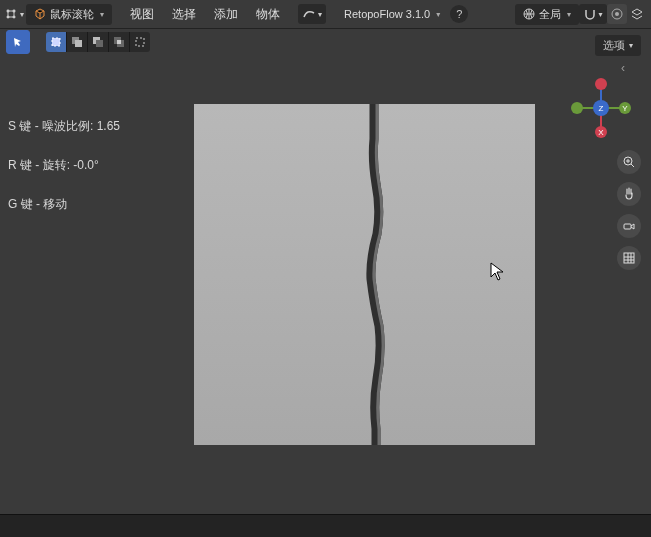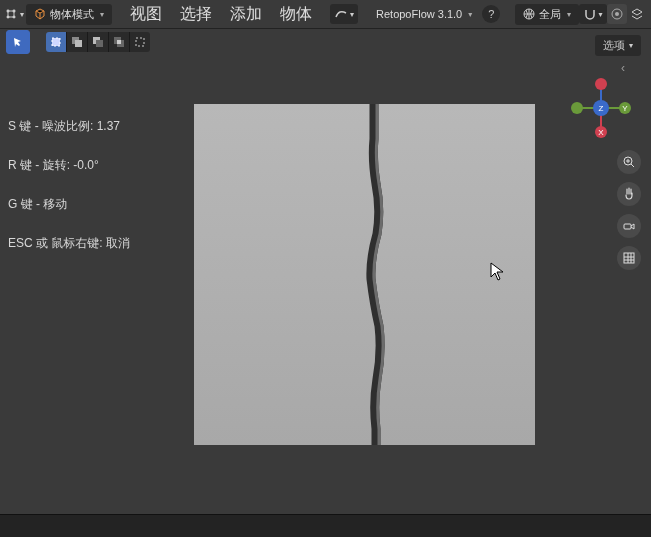--- a/index.html
+++ b/index.html
@@ -1,20 +1,20 @@
 <!DOCTYPE html>
 <html><head>
 <meta charset="utf-8">
 <style>
   html,body{margin:0;padding:0;width:651px;height:537px;background:#3a3a3a;font-family:sans-serif;font-size:12px;color:#ccc;overflow:hidden;position:relative}
   .topbar{position:absolute;left:0;top:0;right:0;height:28px;background:#3a3a3a;border-bottom:1px solid #222;display:flex;align-items:center;padding:0 4px;gap:2px}
   .topbar .drop{background:#2a2a2a;border-radius:3px;padding:3px 8px;display:inline-flex;align-items:center;gap:4px;font-size:11px;color:#ddd;cursor:pointer}
   .topbar .drop .car{font-size:8px;margin-left:2px;color:#aaa}
   .topbar .ico-btn{width:20px;height:20px;border-radius:3px;display:inline-flex;align-items:center;justify-content:center;color:#ccc;cursor:pointer}
-  .topbar .menu-txt{padding:4px 8px;font-size:16px;color:#ddd;cursor:pointer}
+  .topbar .menu-txt{padding:4px 8px;font-size:12px;color:#ddd;cursor:pointer}
   .topbar .sp{flex:0 0 6px}
   .topbar .right{margin-left:auto;display:flex;align-items:center;gap:0}
   .toolbar2{position:absolute;left:0;top:28px;right:0;height:28px;display:flex;align-items:center;padding:0 6px;gap:4px}
   .sel-btn{width:22px;height:22px;border:1px solid #555;border-radius:3px;display:inline-flex;align-items:center;justify-content:center;cursor:pointer}
   .sel-btn.active{background:#3f6abf;border-color:#3f6abf}
   .sel-group{display:flex;gap:0;margin-left:12px}
   .sel-group .mini{width:20px;height:20px;background:#2a2a2a;display:inline-flex;align-items:center;justify-content:center;cursor:pointer;border-right:1px solid #1a1a1a}
   .sel-group .mini:first-child{border-radius:3px 0 0 3px}
   .sel-group .mini:last-child{border-radius:0 3px 3px 0;border-right:none}
   .sel-group .mini.on{background:#466fb3}
@@ -43,21 +43,21 @@
         <circle cx="10" cy="10" r="1.5" fill="#ccc"></circle>
         <path d="M4 4h6M4 10h6M4 4v6M10 4v6" stroke="#ccc" stroke-width="1"></path>
       </svg>
     <span style="font-size:8px;margin-left:2px">▾</span>
   </div>
   <div class="drop">
     <svg width="12" height="12" viewBox="0 0 12 12">
         <path d="M6 1L10 3v5L6 11L2 8V3z" fill="none" stroke="#e89040" stroke-width="1"></path>
         <path d="M2 3L6 5L10 3M6 5v6" stroke="#e89040" stroke-width="1"></path>
       </svg>
-    <span>物体模式</span>
+    <span>鼠标滚轮</span>
     <span class="car">▾</span>
   </div>
   <span class="sp"></span>
   <span class="menu-txt">视图</span>
   <span class="menu-txt">选择</span>
   <span class="menu-txt">添加</span>
   <span class="menu-txt">物体</span>
   <span class="sp"></span>
   <div class="ico-btn" style="background:#2a2a2a;border-radius:3px;width:28px">
     <svg width="14" height="14" viewBox="0 0 14 14">
@@ -150,24 +150,23 @@
 <div class="viewport">
   <div class="crack">
     <svg width="26" height="341" viewBox="0 0 26 341">
       <path d="M10 0 L10 35 Q8 55 12 80 Q17 105 13 130 Q6 155 7 175 Q10 200 15 222 Q18 248 13 275 Q9 300 12 325 L12 341" stroke="#2f2f2f" stroke-width="9" fill="none" stroke-linecap="round"></path>
       <path d="M10 0 L10 35 Q8 55 12 80 Q17 105 13 130 Q6 155 7 175 Q10 200 15 222 Q18 248 13 275 Q9 300 12 325 L12 341" stroke="#6c6c6c" stroke-width="3" fill="none" stroke-linecap="round" transform="translate(3,0)"></path>
     </svg>
   </div>
 </div>
 
 <div class="hints">
-  <div>S 键 - 噪波比例:  1.37</div>
+  <div>S 键 - 噪波比例:  1.65</div>
   <div>R 键 - 旋转:  -0.0°</div>
   <div>G 键 - 移动</div>
-  <div>ESC 或 鼠标右键: 取消</div>
 </div>
 
 <div class="gizmo">
   <svg width="64" height="64" viewBox="0 0 64 64">
     <line x1="32" y1="32" x2="8" y2="32" stroke="#6a9a3a" stroke-width="2"></line>
     <line x1="32" y1="32" x2="56" y2="32" stroke="#6a9a3a" stroke-width="2"></line>
     <line x1="32" y1="32" x2="32" y2="8" stroke="#3a6aca" stroke-width="2"></line>
     <line x1="32" y1="32" x2="32" y2="56" stroke="#d04050" stroke-width="2"></line>
     <circle cx="32" cy="32" r="8" fill="#3a6aca"></circle>
     <text x="32" y="35" text-anchor="middle" font-size="8" fill="#fff">Z</text>

